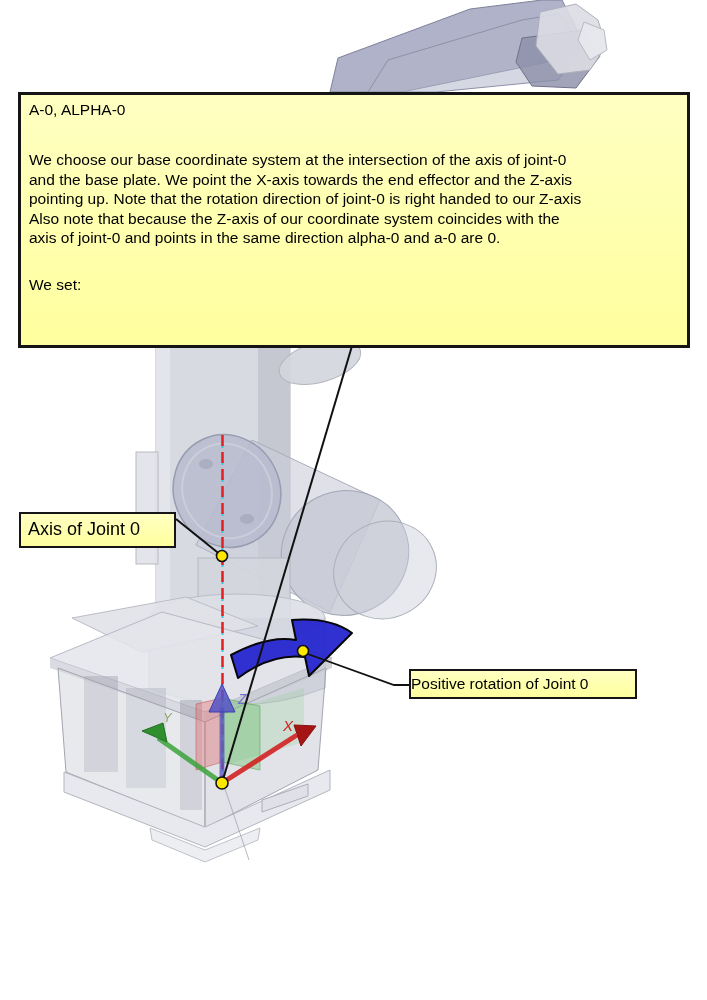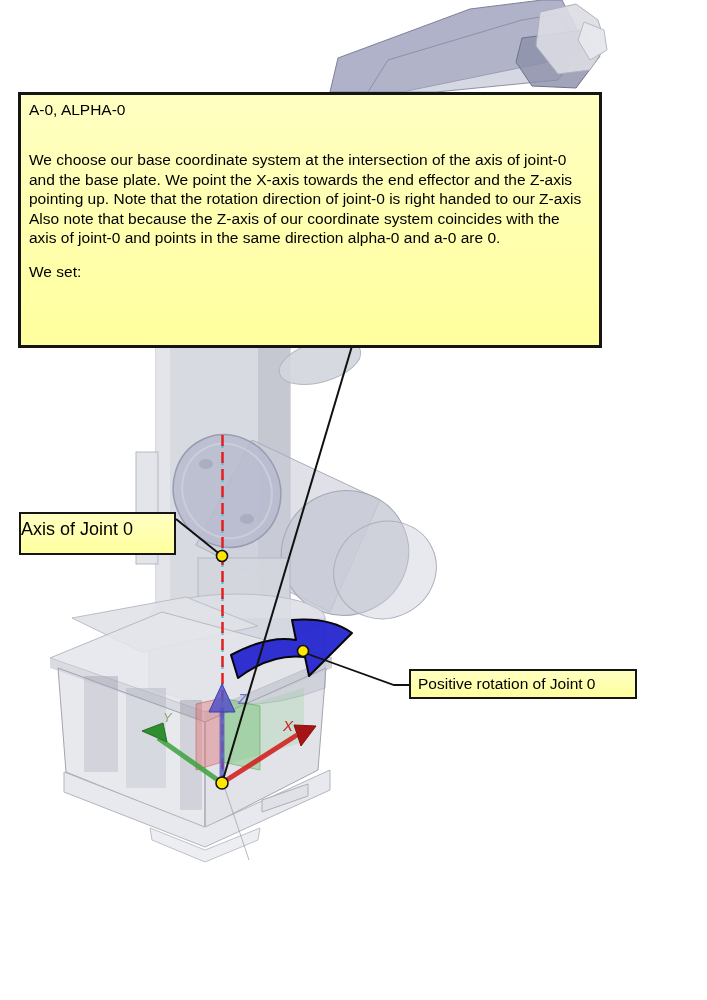--- a/index.html
+++ b/index.html
@@ -2,30 +2,30 @@
 <html><head>
 <meta charset="utf-8">
 <style>
   html,body{margin:0;padding:0;background:#ffffff;}
   .stage{position:relative;width:707px;height:1000px;overflow:hidden;background:#ffffff;
          font-family:"Liberation Sans",sans-serif;}
   .scene{position:absolute;left:0;top:0;z-index:1;}
   .callout{position:absolute;z-index:3;background:linear-gradient(#ffffc2,#ffff9e);
            border:2px solid #151515;color:#000;box-sizing:border-box;
            font-family:"Liberation Sans",sans-serif;}
-  .note-box{left:18px;top:92px;width:584px;height:256px;border-width:3px;
+  .note-box{left:18px;top:92px;width:672px;height:256px;border-width:3px;
             padding:5px 8px;font-size:15.5px;line-height:19.4px;}
   .note-title{white-space:pre;}
   .note-body{white-space:pre;margin-top:31px;}
-  .note-set-intro{margin-top:15px;white-space:pre;}
+  .note-set-intro{margin-top:28px;white-space:pre;}
   .note-set-line{white-space:pre;}
-  .axis-callout{left:19px;top:512px;width:157px;height:43px;font-size:18px;
-                line-height:31px;padding-left:0;}
+  .axis-callout{left:19px;top:512px;width:157px;height:36px;font-size:18px;
+                line-height:31px;padding-left:7px;}
   .rot-callout{left:409px;top:669px;width:228px;height:30px;font-size:15.5px;
-               line-height:25px;padding-left:7px;}
+               line-height:25px;padding-left:0;}
 </style>
 </head>
 <body>
 
 <div class="stage">
 
   <svg class="scene" width="707" height="1000" viewBox="0 0 707 1000">
 
     <g>
       <polygon points="330,92 338,58 470,9 542,0 562,0 578,32 548,62 402,92" fill="#9da1bc" fill-opacity="0.82" stroke="#7e8099" stroke-width="1"></polygon>

